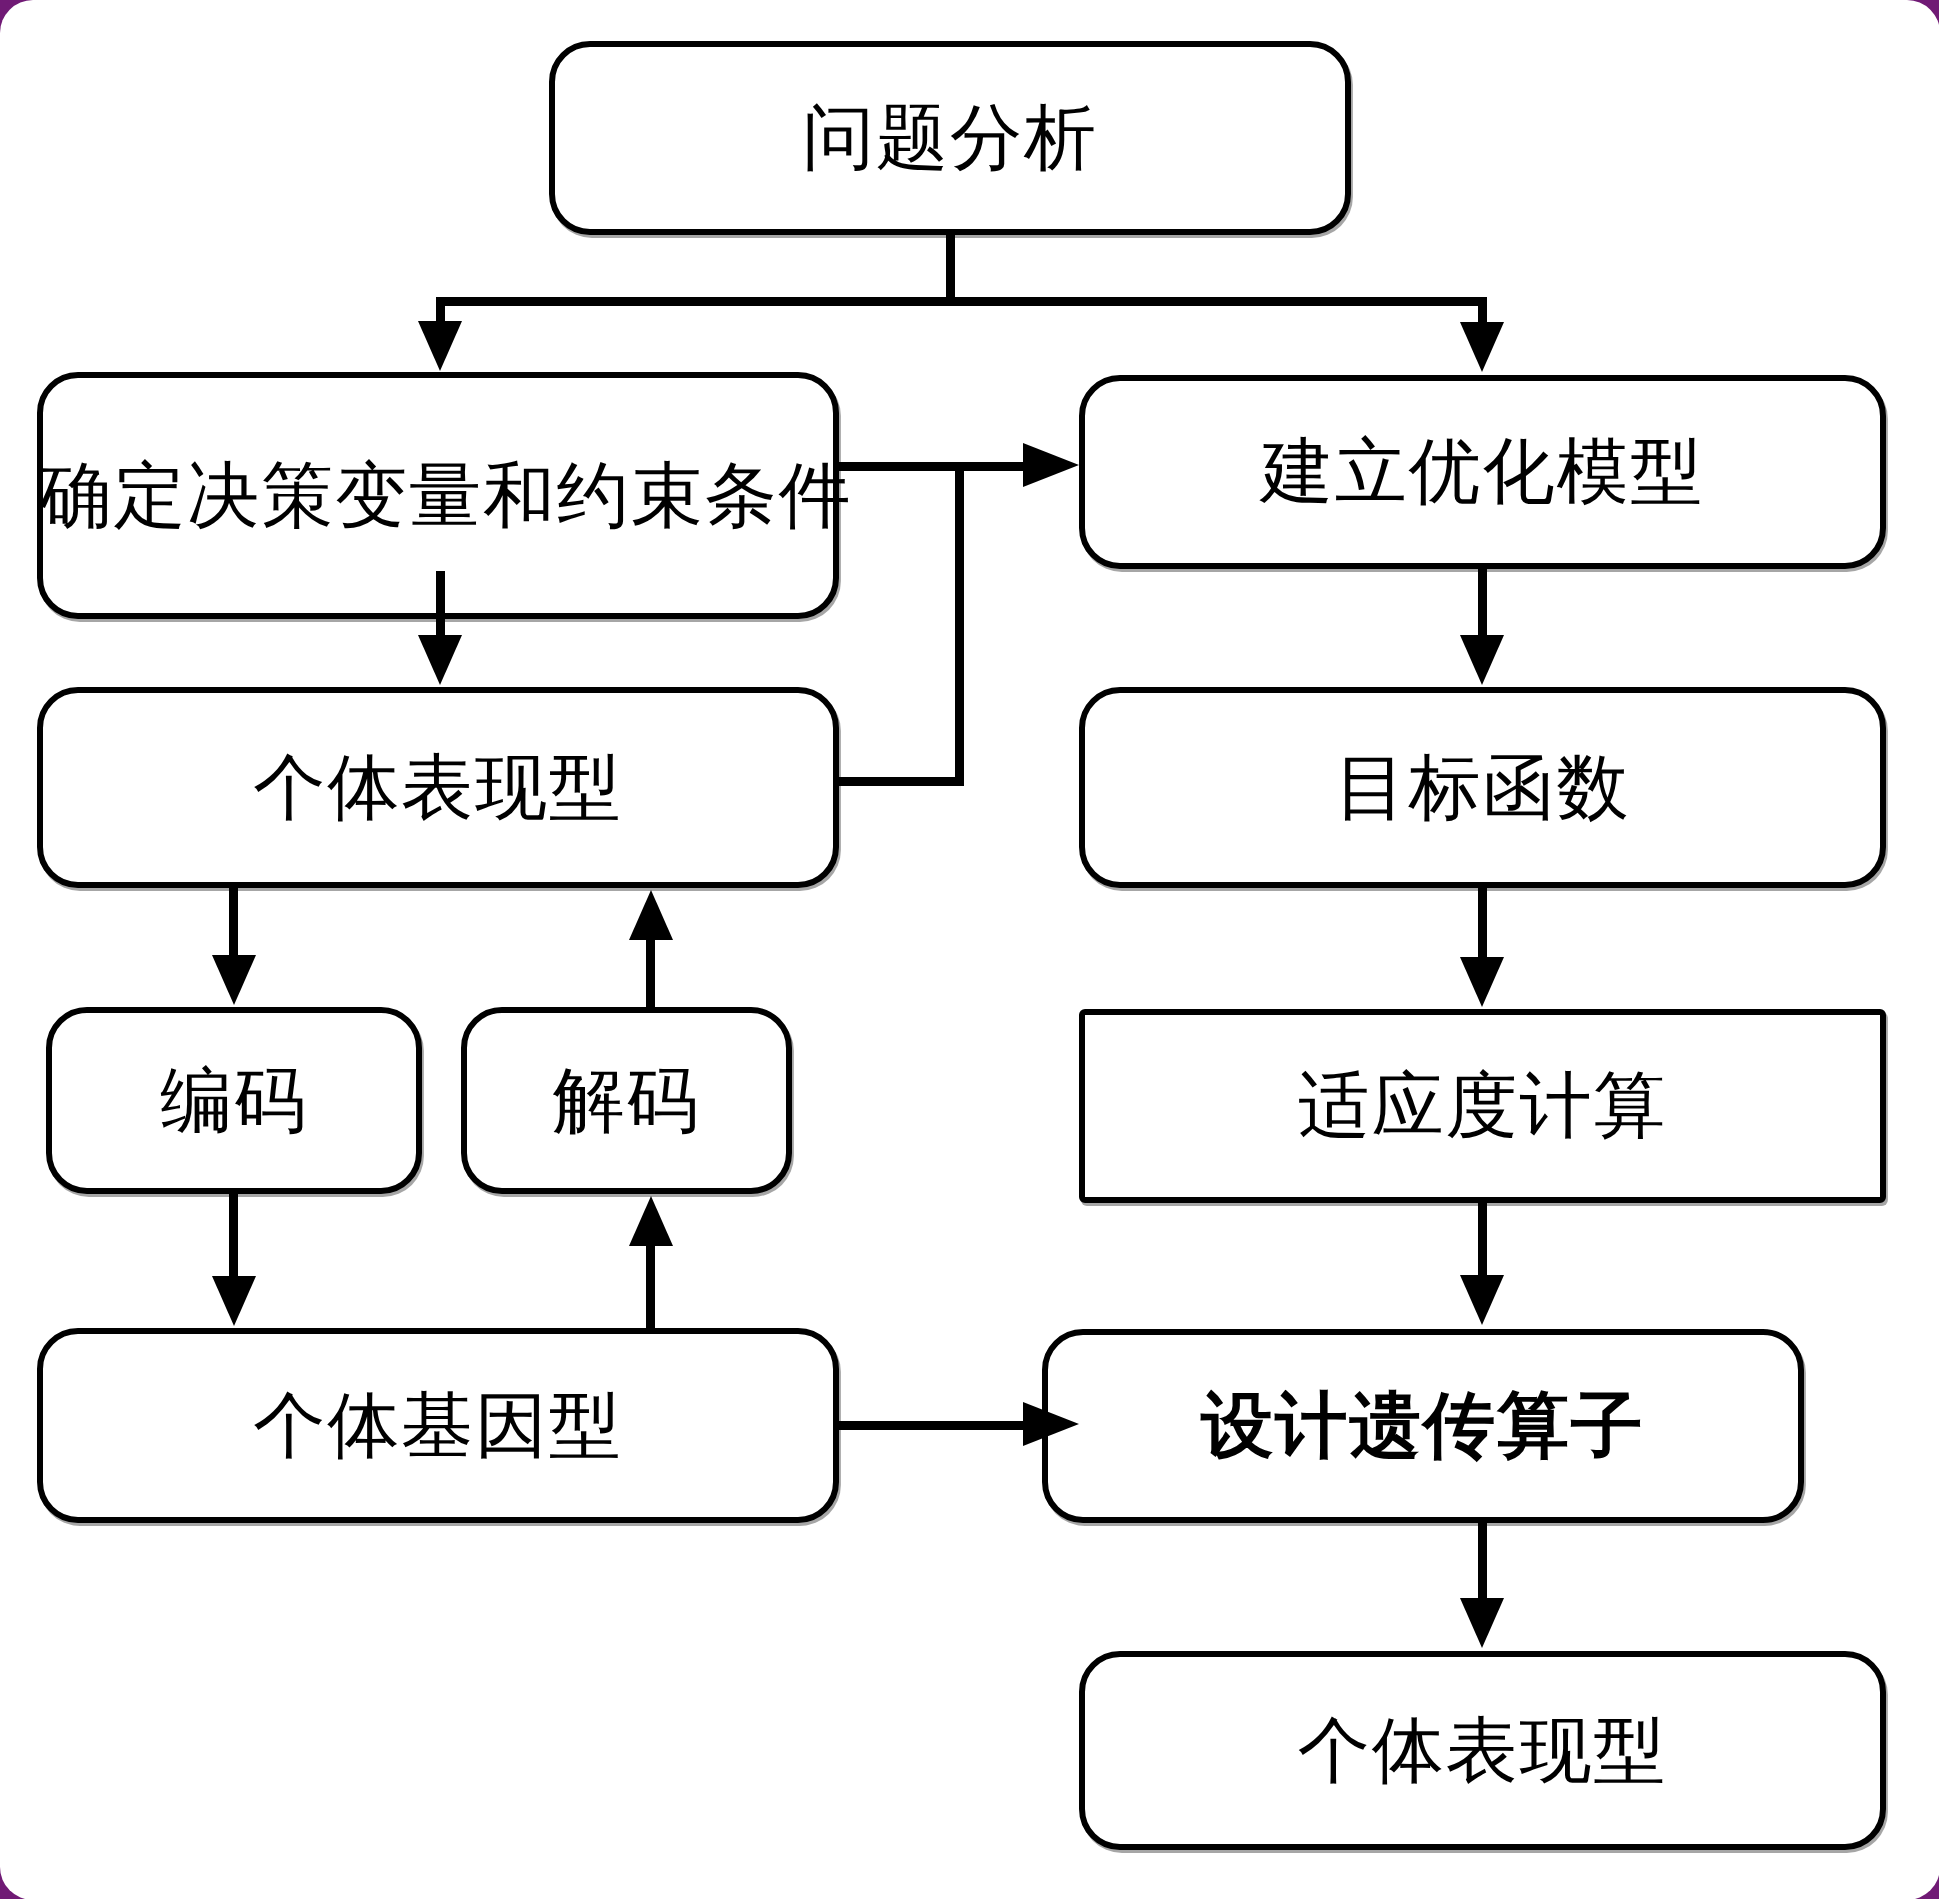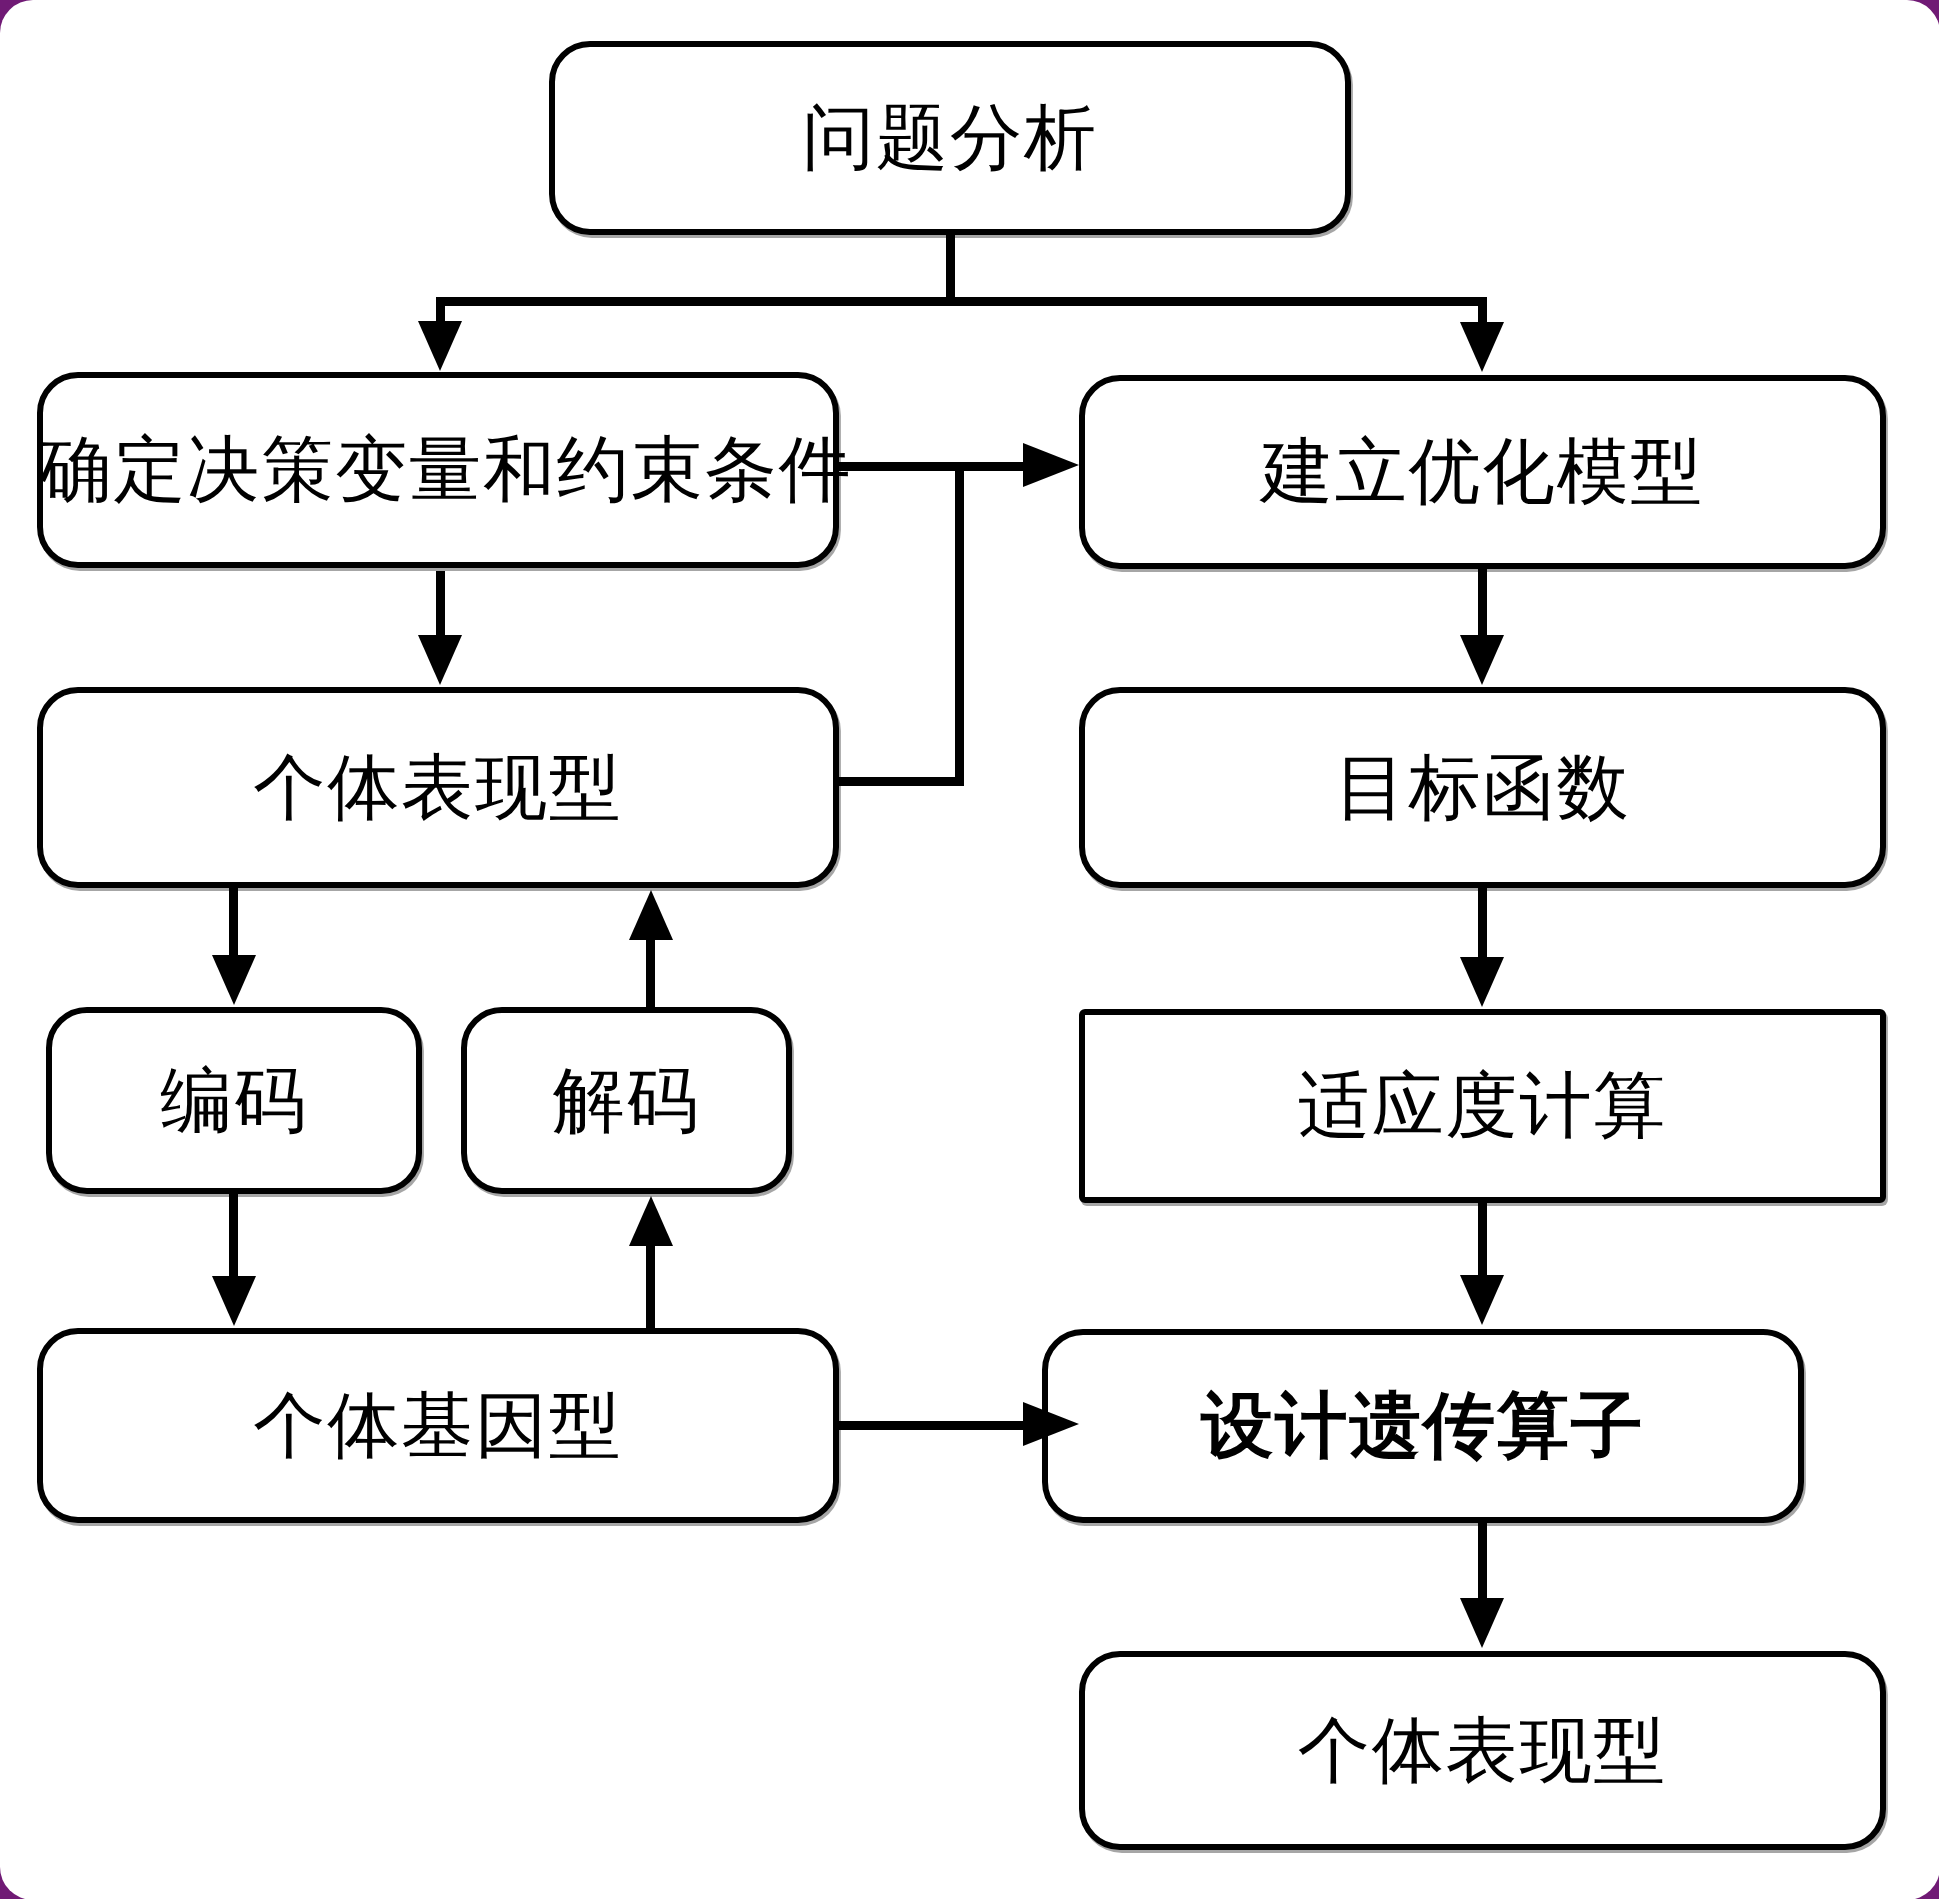--- a/index.html
+++ b/index.html
@@ -50,21 +50,21 @@
   }
 </style>
 </head>
 <body>
 
 <div class="page">
   <div class="canvas"></div>
 
   <div class="node" style="left:549px;top:41px;width:802px;height:194px;">问题分析</div>
 
-  <div class="node" style="left:37px;top:372px;width:802px;height:196px;padding-left:16px;">确定决策变量和约束条件</div>
+  <div class="node" style="left:37px;top:372px;width:802px;height:247px;padding-left:16px;">确定决策变量和约束条件</div>
 
   <div class="node" style="left:1079px;top:375px;width:807px;height:194px;">建立优化模型</div>
 
   <div class="node" style="left:37px;top:687px;width:802px;height:201px;">个体表现型</div>
 
   <div class="node" style="left:1079px;top:687px;width:807px;height:201px;">目标函数</div>
 
   <div class="node" style="left:46px;top:1007px;width:376px;height:187px;">编码</div>
 
   <div class="node" style="left:461px;top:1007px;width:331px;height:187px;text-align:center;">解码</div>

